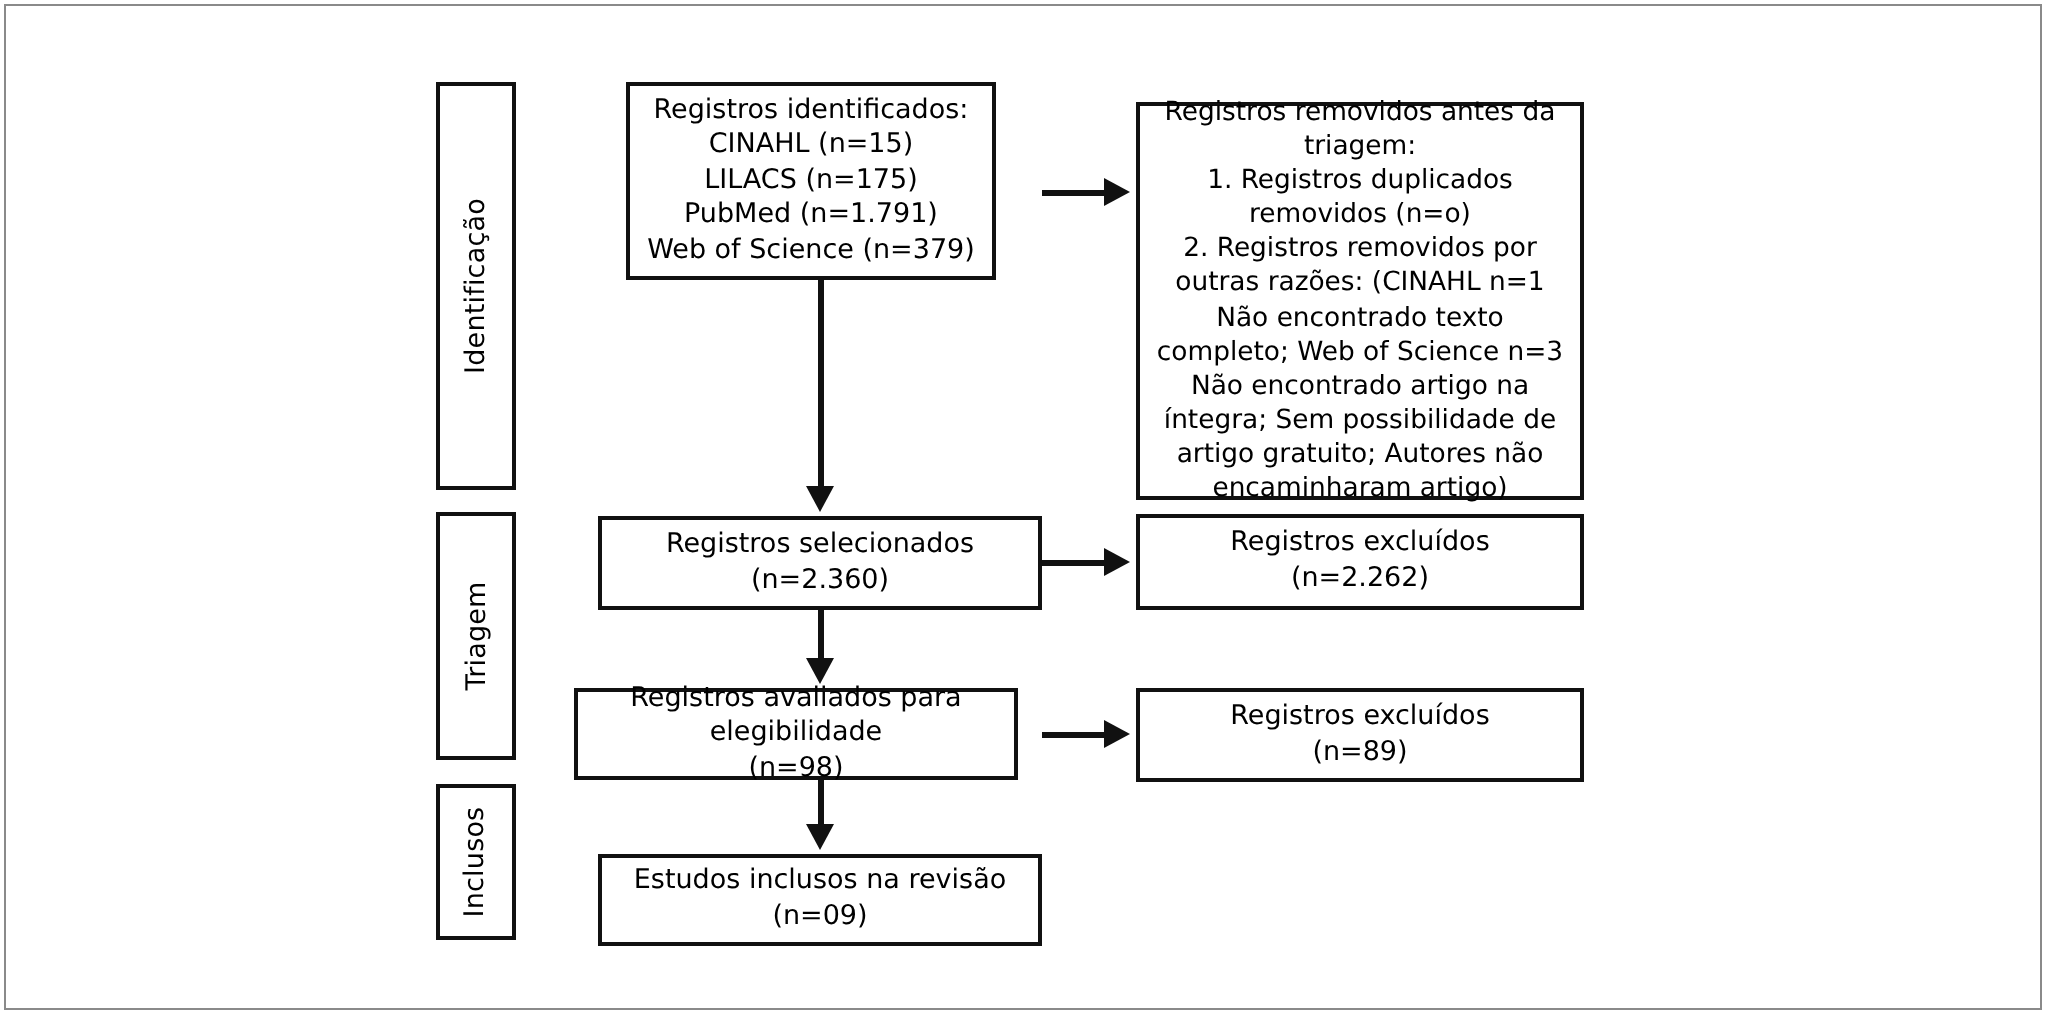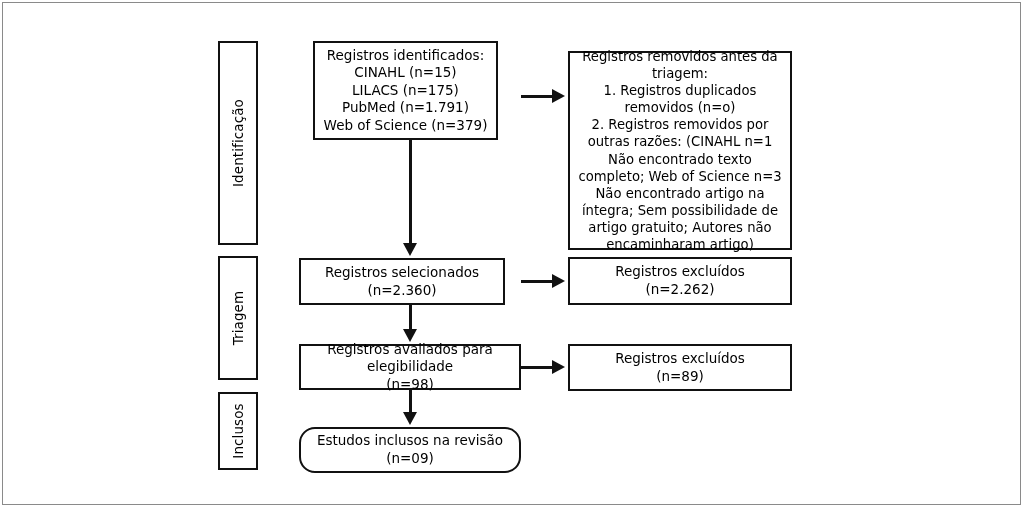--- a/index.html
+++ b/index.html
@@ -65,25 +65,25 @@
     transform: rotate(-90deg);
     white-space: nowrap;
     color: #000000;
     font-size: 13.5px;
     letter-spacing: 0.1px;
   }
 
   
   #node-identified      { left: 313px; top: 41px;  width: 185px; height: 99px;  font-size: 13.5px; }
   #node-removed         { left: 568px; top: 51px;  width: 224px; height: 199px; font-size: 13.2px; }
-  #node-screened        { left: 299px; top: 258px; width: 206px; height: 47px;  font-size: 13.5px; }
+  #node-screened        { left: 299px; top: 258px; width: 222px; height: 47px;  font-size: 13.5px; }
   #node-excluded-1      { left: 568px; top: 257px; width: 224px; height: 48px;  font-size: 13.5px; }
-  #node-eligibility     { left: 299px; top: 344px; width: 222px; height: 46px;  font-size: 13.5px; }
+  #node-eligibility     { left: 287px; top: 344px; width: 222px; height: 46px;  font-size: 13.5px; }
   #node-excluded-2      { left: 568px; top: 344px; width: 224px; height: 47px;  font-size: 13.5px; }
-  #node-included        { left: 299px; top: 427px; width: 222px; height: 46px;  font-size: 13.5px; border-radius: 16px; }
+  #node-included        { left: 299px; top: 427px; width: 222px; height: 46px;  font-size: 13.5px; }
 
   
   #stage-identification { left: 218px; top: 41px;  width: 40px;  height: 204px; }
   #stage-screening      { left: 218px; top: 256px; width: 40px;  height: 124px; }
   #stage-included       { left: 218px; top: 392px; width: 40px;  height: 78px;  }
 
   
   .conn {
     position: absolute;
     background: #111111;

